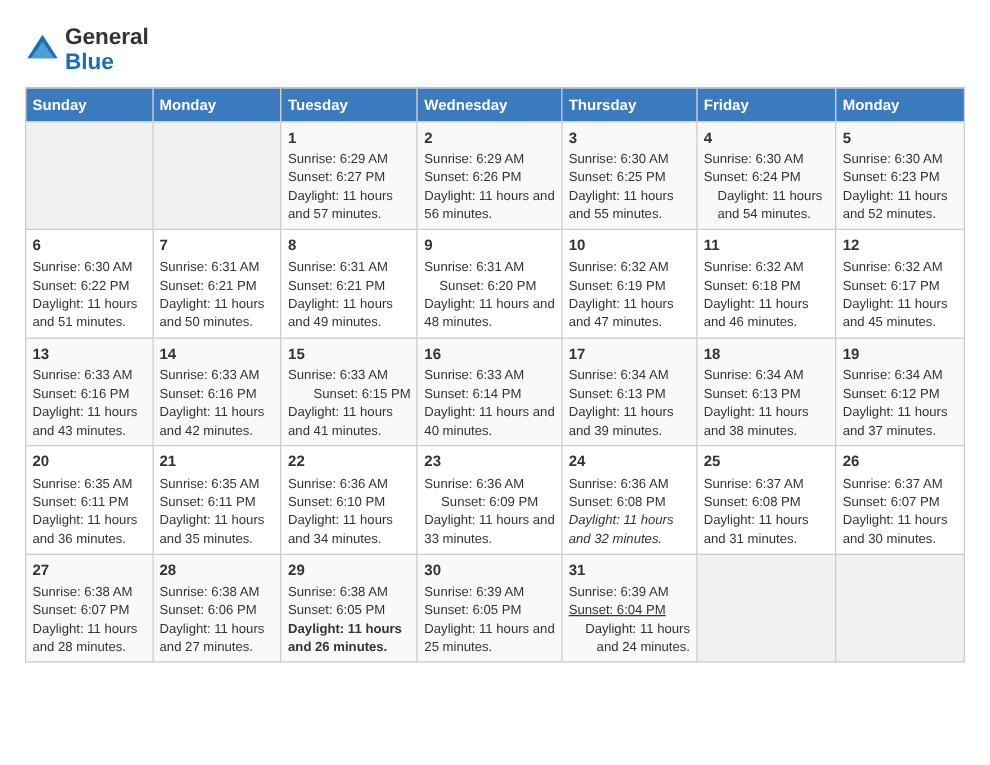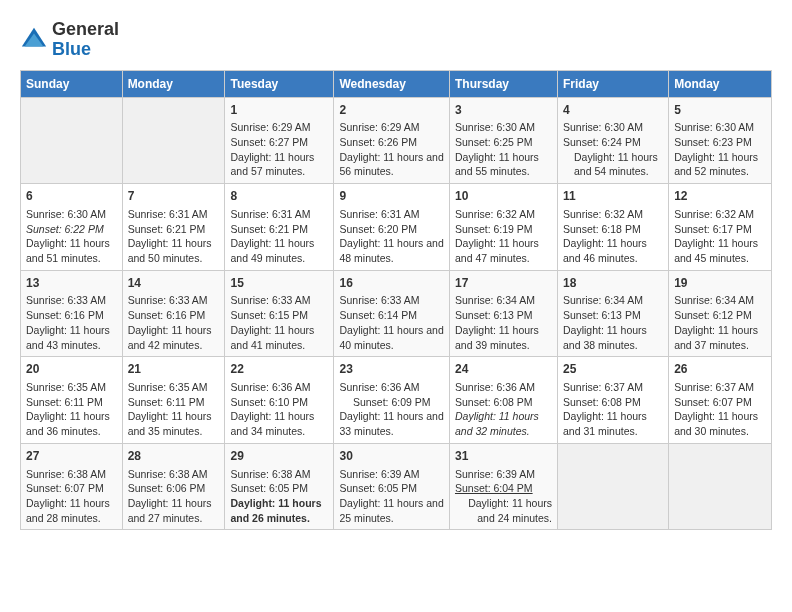--- a/index.html
+++ b/index.html
@@ -143,39 +143,39 @@
           <span class="day-num">5</span>
           <span style="display: block;">Sunrise: 6:30 AM</span>
           <span style="display: block;">Sunset: 6:23 PM</span>
           <span style="display: block;">Daylight: 11 hours and 52 minutes.</span>
         </td>
       </tr>
       <tr>
         <td>
           <span class="day-num">6</span>
           <span style="display: block;">Sunrise: 6:30 AM</span>
-          <span style="display: block; font-style: italic;">Sunset: 6:22 PM</span>
+          <span style="display: block;">Sunset: 6:22 PM</span>
           <span style="display: block;">Daylight: 11 hours and 51 minutes.</span>
         </td>
         <td>
           <span class="day-num">7</span>
           <span style="display: block;">Sunrise: 6:31 AM</span>
           <span style="display: block;">Sunset: 6:21 PM</span>
           <span style="display: block;">Daylight: 11 hours and 50 minutes.</span>
         </td>
         <td>
           <span class="day-num">8</span>
           <span style="display: block;">Sunrise: 6:31 AM</span>
           <span style="display: block;">Sunset: 6:21 PM</span>
           <span style="display: block;">Daylight: 11 hours and 49 minutes.</span>
         </td>
         <td>
           <span class="day-num">9</span>
           <span style="display: block;">Sunrise: 6:31 AM</span>
-          <span style="display: block;">Sunset: 6:20 PM</span>
+          <span style="display: block; margin-left: 12px;">Sunset: 6:20 PM</span>
           <span style="display: block;">Daylight: 11 hours and 48 minutes.</span>
         </td>
         <td>
           <span class="day-num">10</span>
           <span style="display: block;">Sunrise: 6:32 AM</span>
           <span style="display: block;">Sunset: 6:19 PM</span>
           <span style="display: block;">Daylight: 11 hours and 47 minutes.</span>
         </td>
         <td>
           <span class="day-num">11</span>
@@ -199,21 +199,21 @@
         </td>
         <td>
           <span class="day-num">14</span>
           <span style="display: block;">Sunrise: 6:33 AM</span>
           <span style="display: block;">Sunset: 6:16 PM</span>
           <span style="display: block;">Daylight: 11 hours and 42 minutes.</span>
         </td>
         <td>
           <span class="day-num">15</span>
           <span style="display: block;">Sunrise: 6:33 AM</span>
-          <span style="display: block;">Sunset: 6:15 PM</span>
+          <span style="display: block; text-align: right;">Sunset: 6:15 PM</span>
           <span style="display: block;">Daylight: 11 hours and 41 minutes.</span>
         </td>
         <td>
           <span class="day-num">16</span>
           <span style="display: block;">Sunrise: 6:33 AM</span>
           <span style="display: block;">Sunset: 6:14 PM</span>
           <span style="display: block;">Daylight: 11 hours and 40 minutes.</span>
         </td>
         <td>
           <span class="day-num">17</span>

